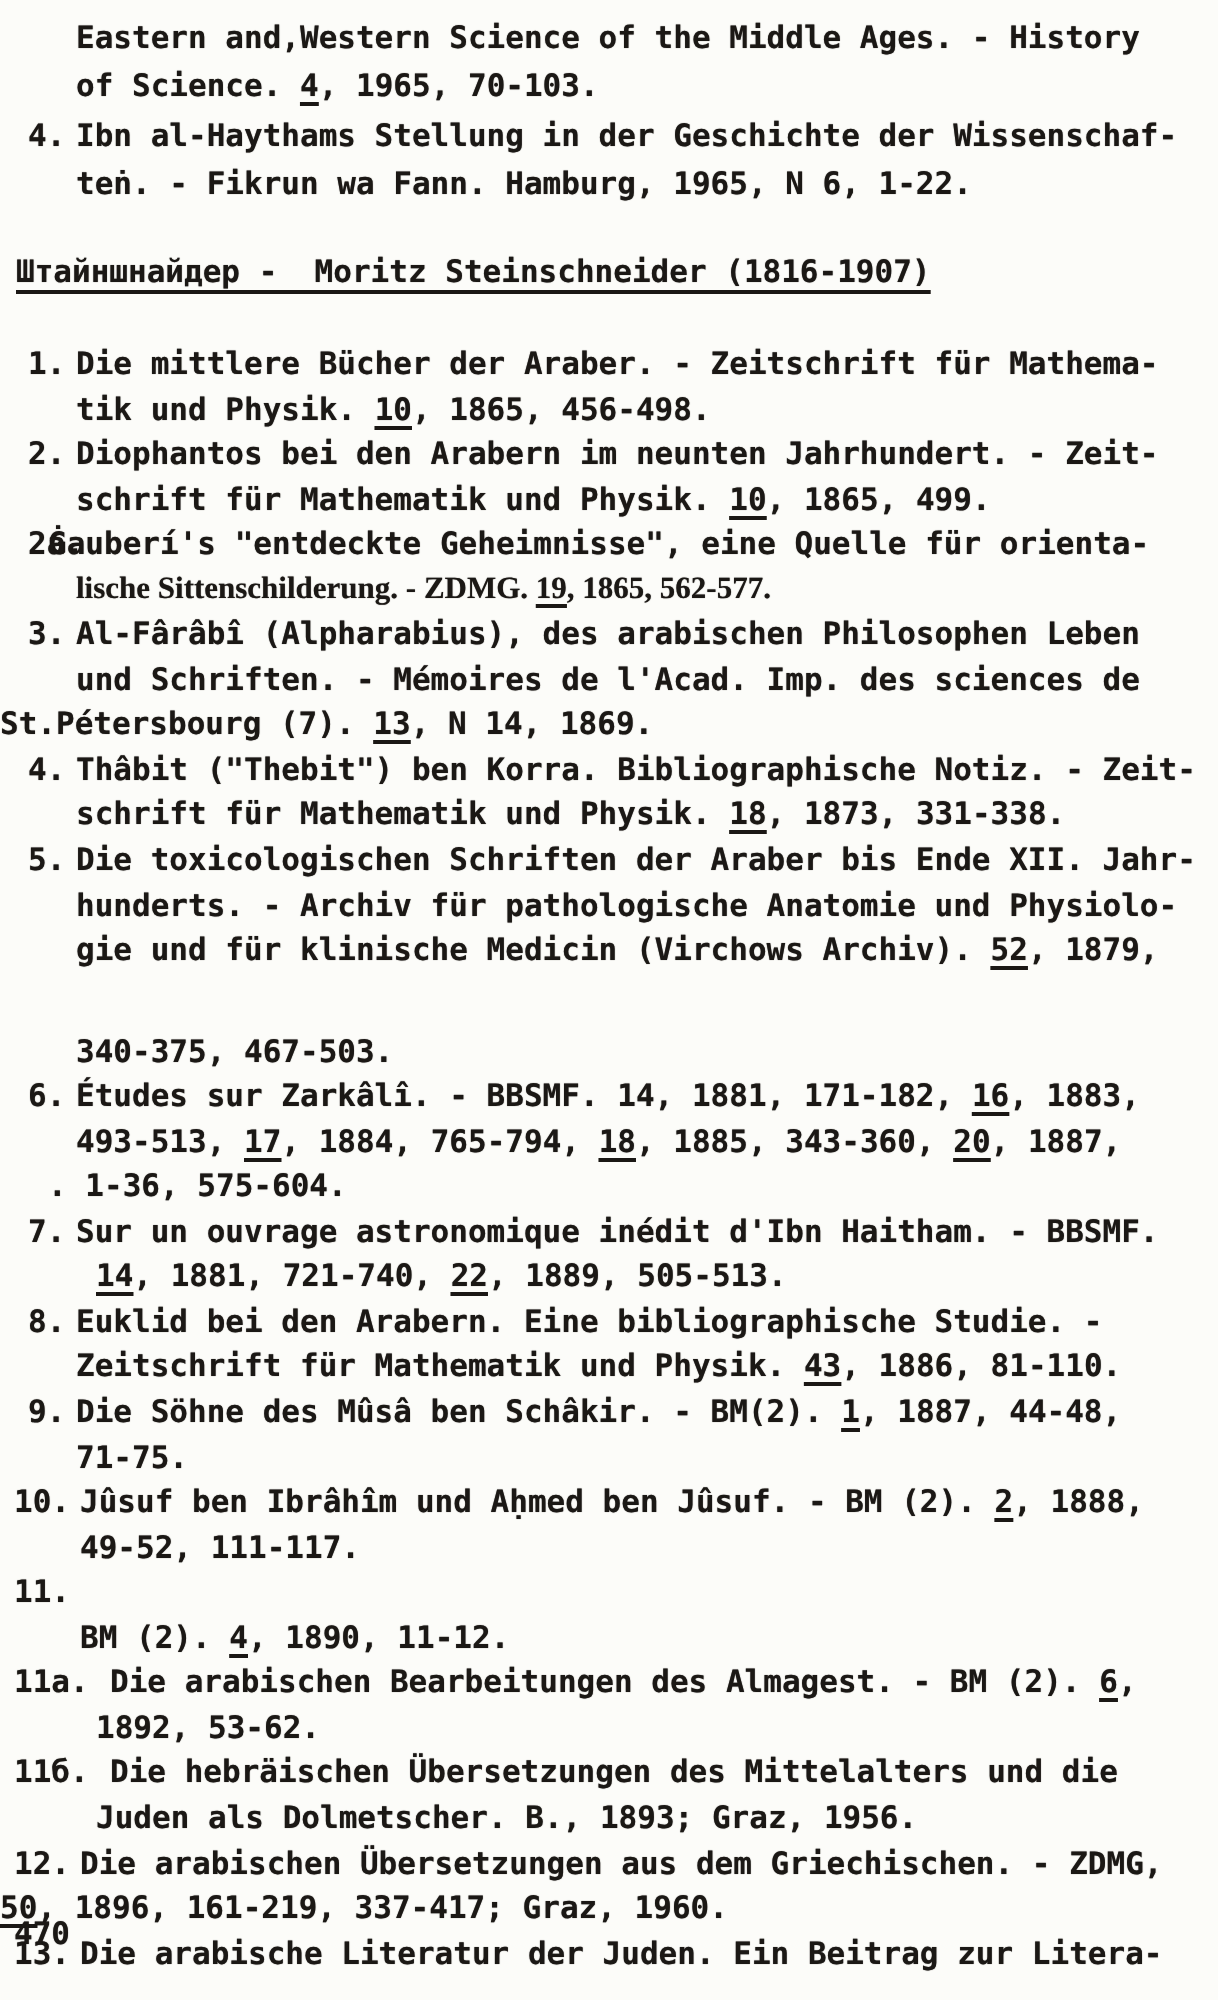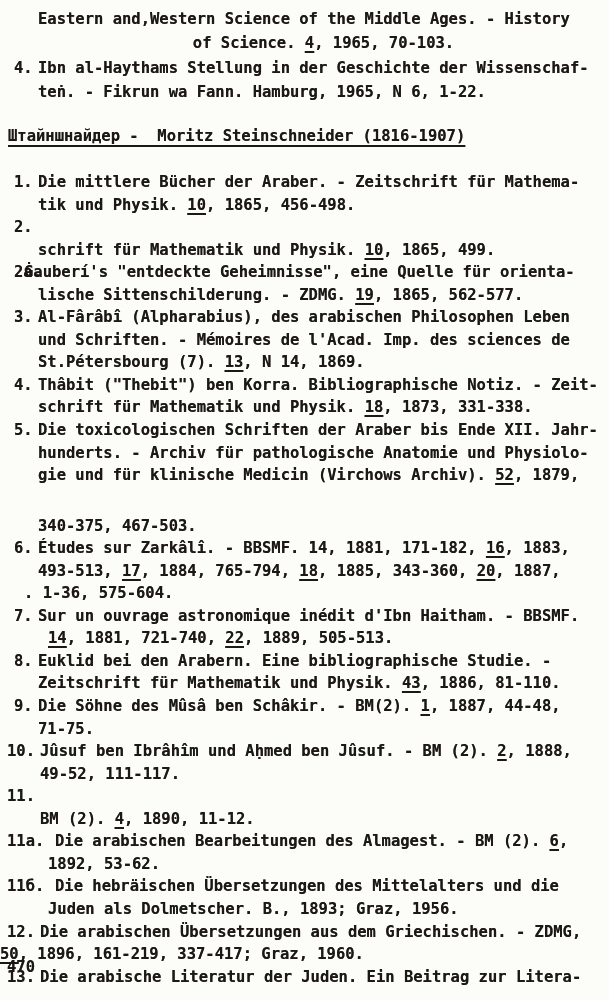--- a/index.html
+++ b/index.html
@@ -28,35 +28,35 @@
     text-decoration-thickness:1.6px;
   }
   .page-number{position:absolute;left:7px;top:958px;}
 </style>
 </head>
 <body>
 
 <div class="page">
   <div class="block" style="top: 7px;">
       <div class="line" style="height: 24.3px; line-height: 24.3px; padding-left: 38px;"><span>Eastern and,Western Science of the Middle Ages. - History</span></div>
-      <div class="line" style="height: 24.3px; line-height: 24.3px; padding-left: 38px; text-align: center;"><span>of Science. </span><span class="vol">4</span><span>, 1965, 70-103.</span></div>
+      <div class="line" style="height: 24.3px; line-height: 24.3px; padding-left: 38px;"><span>of Science. </span><span class="vol">4</span><span>, 1965, 70-103.</span></div>
       <div class="line" style="height: 24.3px; line-height: 24.3px; padding-left: 38px;"><span class="num" style="left: 14px;">4.</span><span>Ibn al-Haythams Stellung in der Geschichte der Wissenschaf-</span></div>
       <div class="line" style="height: 24.3px; line-height: 24.3px; padding-left: 38px;"><span>teṅ. - Fikrun wa Fann. Hamburg, 1965, N 6, 1-22.</span></div>
     </div>
   <div class="heading">Штайншнайдер -  Moritz Steinschneider (1816-1907)</div>
   <div class="block" style="top: 171px;">
       <div class="line" style="height: 22.55px; line-height: 22.55px; padding-left: 38px;"><span class="num" style="left: 14px;">1.</span><span>Die mittlere Bücher der Araber. - Zeitschrift für Mathema-</span></div>
       <div class="line" style="height: 22.55px; line-height: 22.55px; padding-left: 38px;"><span>tik und Physik. </span><span class="vol">10</span><span>, 1865, 456-498.</span></div>
-      <div class="line" style="height: 22.55px; line-height: 22.55px; padding-left: 38px;"><span class="num" style="left: 14px;">2.</span></div>
+      <div class="line" style="height: 22.55px; line-height: 22.55px; padding-left: 38px;"><span class="num" style="left: 14px;">2.</span><span>Diophantos bei den Arabern im neunten Jahrhundert. - Zeit-</span></div>
       <div class="line" style="height: 22.55px; line-height: 22.55px; padding-left: 38px;"><span>schrift für Mathematik und Physik. </span><span class="vol">10</span><span>, 1865, 499.</span></div>
       <div class="line" style="height: 22.55px; line-height: 22.55px; padding-left: 24px;"><span class="num" style="left: 14px;">2a.</span><span>Ġauberí's "entdeckte Geheimnisse", eine Quelle für orienta-</span></div>
-      <div class="line" style="height: 22.55px; line-height: 22.55px; padding-left: 38px;"><span>lische Sittenschilderung. - ZDMG. </span><span class="vol">19</span><span>, 1865, 562-577.</span></div>
+      <div class="line" style="height: 22.55px; line-height: 22.55px; padding-left: 38px; font-family: Liberation Serif, serif;"><span>lische Sittenschilderung. - ZDMG. </span><span class="vol">19</span><span>, 1865, 562-577.</span></div>
       <div class="line" style="height: 22.55px; line-height: 22.55px; padding-left: 38px;"><span class="num" style="left: 14px;">3.</span><span>Al-Fârâbî (Alpharabius), des arabischen Philosophen Leben</span></div>
       <div class="line" style="height: 22.55px; line-height: 22.55px; padding-left: 38px;"><span>und Schriften. - Mémoires de l'Acad. Imp. des sciences de</span></div>
-      <div class="line" style="height: 22.55px; line-height: 22.55px; padding-left: 38px;"><span>St.Pétersbourg (7). </span><span class="vol">13</span><span>, N 14, 1869.</span></div>
+      <div class="line" style="height: 22.55px; line-height: 22.55px; "><span>St.Pétersbourg (7). </span><span class="vol">13</span><span>, N 14, 1869.</span></div>
       <div class="line" style="height: 22.55px; line-height: 22.55px; padding-left: 38px;"><span class="num" style="left: 14px;">4.</span><span>Thâbit ("Thebit") ben Korra. Bibliographische Notiz. - Zeit-</span></div>
       <div class="line" style="height: 22.55px; line-height: 22.55px; padding-left: 38px;"><span>schrift für Mathematik und Physik. </span><span class="vol">18</span><span>, 1873, 331-338.</span></div>
       <div class="line" style="height: 22.55px; line-height: 22.55px; padding-left: 38px;"><span class="num" style="left: 14px;">5.</span><span>Die toxicologischen Schriften der Araber bis Ende XII. Jahr-</span></div>
       <div class="line" style="height: 22.55px; line-height: 22.55px; padding-left: 38px;"><span>hunderts. - Archiv für pathologische Anatomie und Physiolo-</span></div>
       <div class="line" style="height: 22.55px; line-height: 22.55px; padding-left: 38px;"><span>gie und für klinische Medicin (Virchows Archiv). </span><span class="vol">52</span><span>, 1879,</span></div>
       <div class="line" style="height: 22.55px; line-height: 22.55px; padding-left: 38px; margin-top: 28px;"><span>340-375, 467-503.</span></div>
       <div class="line" style="height: 22.55px; line-height: 22.55px; padding-left: 38px;"><span class="num" style="left: 14px;">6.</span><span>Études sur Zarkâlî. - BBSMF. 14, 1881, 171-182, </span><span class="vol">16</span><span>, 1883,</span></div>
       <div class="line" style="height: 22.55px; line-height: 22.55px; padding-left: 38px;"><span>493-513, </span><span class="vol">17</span><span>, 1884, 765-794, </span><span class="vol">18</span><span>, 1885, 343-360, </span><span class="vol">20</span><span>, 1887,</span></div>
       <div class="line" style="height: 22.55px; line-height: 22.55px; padding-left: 24px;"><span>. 1-36, 575-604.</span></div>
       <div class="line" style="height: 22.55px; line-height: 22.55px; padding-left: 38px;"><span class="num" style="left: 14px;">7.</span><span>Sur un ouvrage astronomique inédit d'Ibn Haitham. - BBSMF.</span></div>

